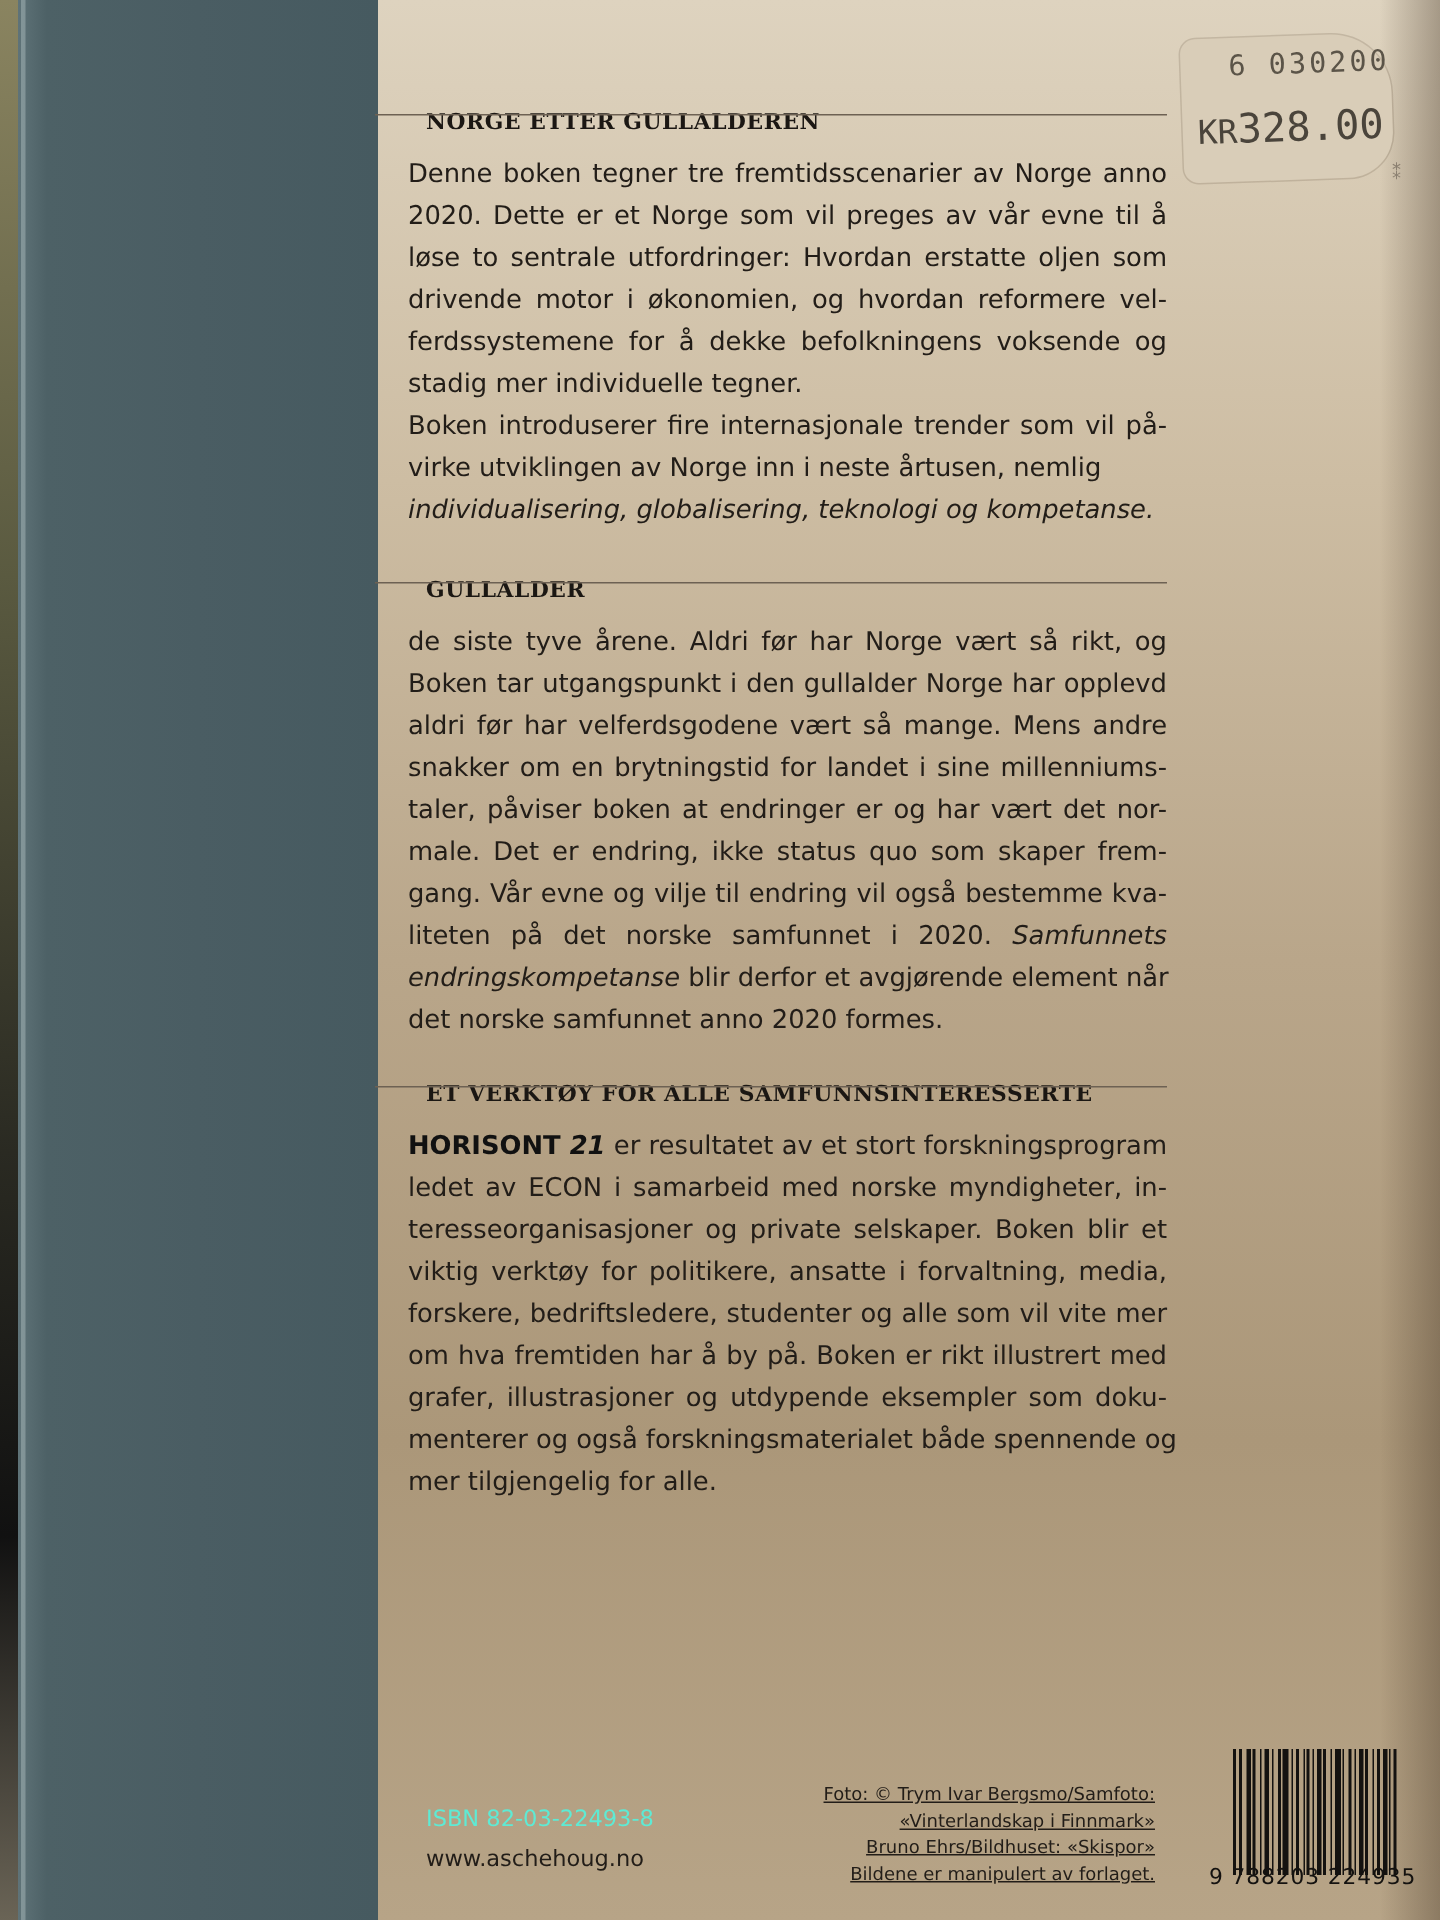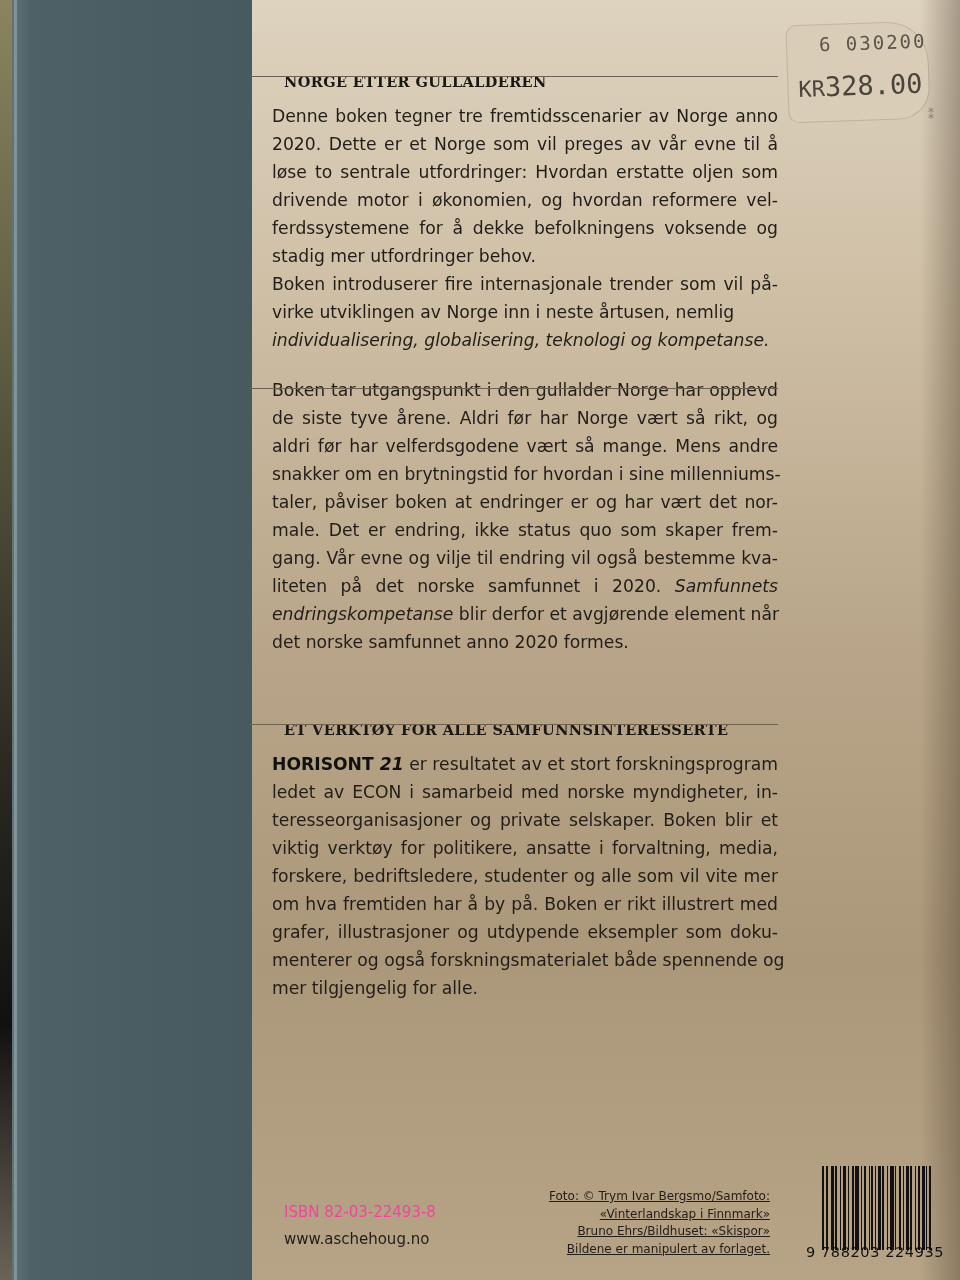--- a/index.html
+++ b/index.html
@@ -71,21 +71,21 @@
     }
     .price-value .cur { font-size: 22px; }
 
     .smudge {
       position: absolute; left: 928px; top: 110px; width: 8px; height: 40px;
       color: #8a7f70; font-size: 12px; line-height: 10px;
     }
 
     .isbn {
       position: absolute; left: 284px; top: 1203px;
-      font-size: 15px; color: #ec4899;
+      font-size: 15px; color: #5eead4;
     }
     .website {
       position: absolute; left: 284px; top: 1230px;
       font-size: 15px; color: #221d18;
     }
     .credits {
       position: absolute; left: 520px; top: 1188px; width: 250px;
       text-align: right; font-size: 12px; line-height: 17.5px; color: #221d18; text-decoration: underline;
     }
     .barcode {
@@ -117,34 +117,35 @@
 
 <div class="section" id="s1">
   <h2 class="section-heading">NORGE ETTER GULLALDEREN</h2>
   <div class="rule" style="top:14px"></div>
   <div class="body-text">
     <span class="line">Denne boken tegner tre fremtidsscenarier av Norge anno</span>
     <span class="line">2020. Dette er et Norge som vil preges av vår evne til å</span>
     <span class="line">løse to sentrale utfordringer: Hvordan erstatte oljen som</span>
     <span class="line">drivende motor i økonomien, og hvordan reformere vel-</span>
     <span class="line">ferdssystemene for å dekke befolkningens voksende og</span>
-    <span class="line last">stadig mer utfordringer behov.</span>
+    <span class="line last">stadig mer individuelle tegner.</span>
     <span class="line">Boken introduserer fire internasjonale trender som vil på-</span>
     <span class="line last">virke utviklingen av Norge inn i neste årtusen, nemlig</span>
     <span class="line last"><em>individualisering, globalisering, teknologi og kompetanse.</em></span>
   </div>
 </div>
 
 <div class="section" id="s2">
+  <h2 class="section-heading">GULLALDER</h2>
   <div class="rule" style="top:14px"></div>
   <div class="body-text">
+    <span class="line">de siste tyve årene. Aldri før har Norge vært så rikt, og</span>
     <span class="line">Boken tar utgangspunkt i den gullalder Norge har opplevd</span>
-    <span class="line">de siste tyve årene. Aldri før har Norge vært så rikt, og</span>
     <span class="line">aldri før har velferdsgodene vært så mange. Mens andre</span>
-    <span class="line">snakker om en brytningstid for hvordan i sine millenniums-</span>
+    <span class="line">snakker om en brytningstid for landet i sine millenniums-</span>
     <span class="line">taler, påviser boken at endringer er og har vært det nor-</span>
     <span class="line">male. Det er endring, ikke status quo som skaper frem-</span>
     <span class="line">gang. Vår evne og vilje til endring vil også bestemme kva-</span>
     <span class="line"><span>liteten på det norske samfunnet i 2020.</span> <em>Samfunnets</em></span>
     <span class="line"><em>endringskompetanse</em><span> blir derfor et avgjørende element når</span></span>
     <span class="line last">det norske samfunnet anno 2020 formes.</span>
   </div>
 </div>
 
 <div class="section" id="s3">

